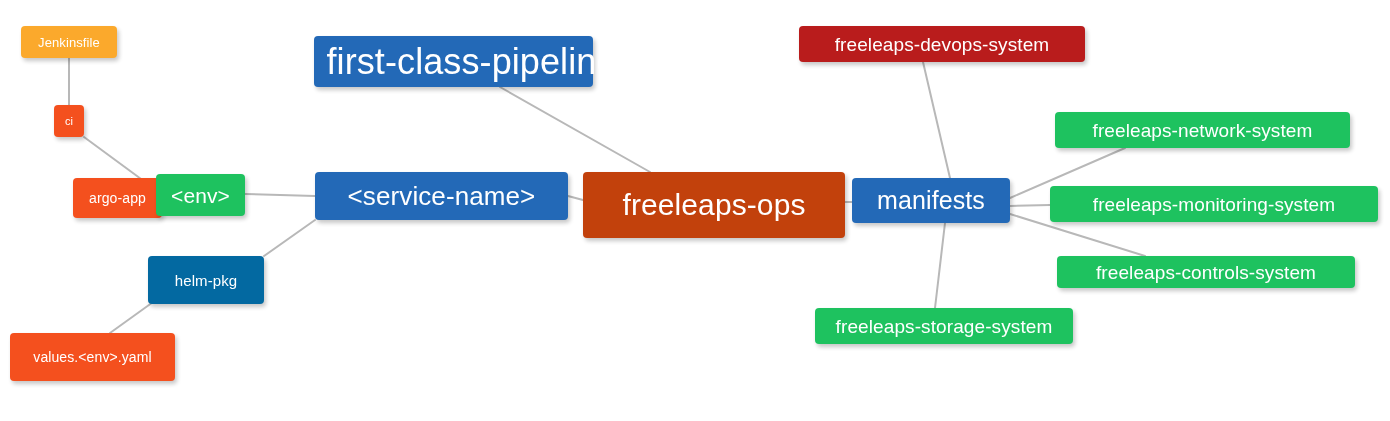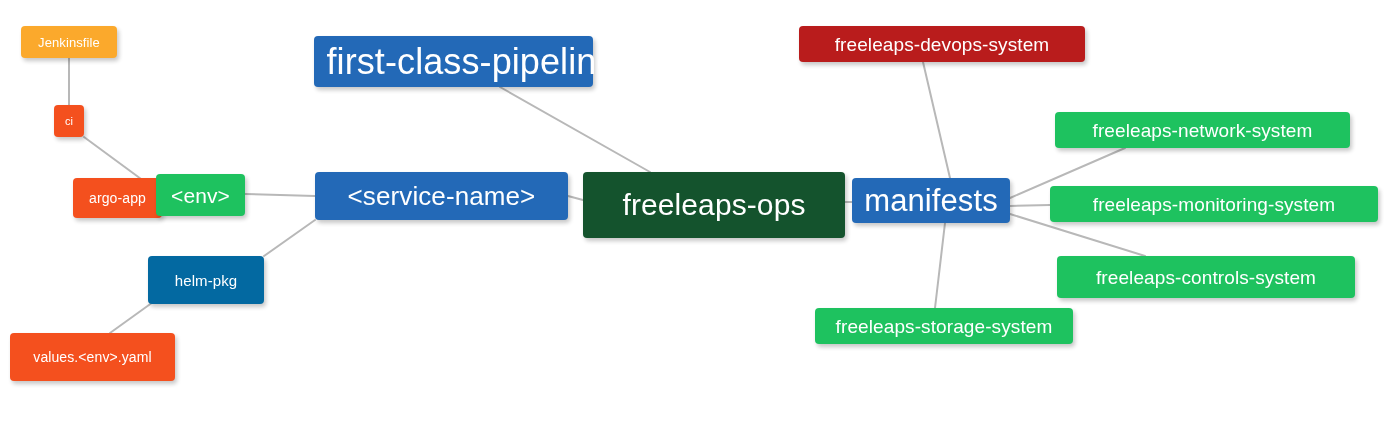--- a/index.html
+++ b/index.html
@@ -83,35 +83,35 @@
       </div>
       <div class="node" style="left: 10px; top: 333px; width: 165px; height: 48px; background: rgb(244, 80, 30); font-size: 14px;">
         <span class="label">values.&lt;env&gt;.yaml</span>
       </div>
       <div class="node" style="left: 314px; top: 36px; width: 279px; height: 51px; background: rgb(35, 105, 183); font-size: 36px; padding-left: 36px;">
         <span class="label">first-class-pipeline</span>
       </div>
       <div class="node" style="left: 315px; top: 172px; width: 253px; height: 48px; background: rgb(35, 105, 183); font-size: 26px;">
         <span class="label">&lt;service-name&gt;</span>
       </div>
-      <div class="node" style="left: 583px; top: 172px; width: 262px; height: 66px; background: #14532d; font-size: 30px;">
+      <div class="node" style="left: 583px; top: 172px; width: 262px; height: 66px; background: #c2410c; font-size: 30px;">
         <span class="label">freeleaps-ops</span>
       </div>
-      <div class="node" style="left: 852px; top: 178px; width: 158px; height: 45px; background: rgb(35, 105, 183); font-size: 31px;">
+      <div class="node" style="left: 852px; top: 178px; width: 158px; height: 45px; background: rgb(35, 105, 183); font-size: 25px;">
         <span class="label">manifests</span>
       </div>
       <div class="node" style="left: 799px; top: 26px; width: 286px; height: 36px; background: #b91c1c; font-size: 19px;">
         <span class="label">freeleaps-devops-system</span>
       </div>
       <div class="node" style="left: 1055px; top: 112px; width: 295px; height: 36px; background: rgb(30, 194, 95); font-size: 19px;">
         <span class="label">freeleaps-network-system</span>
       </div>
       <div class="node" style="left: 1050px; top: 186px; width: 328px; height: 36px; background: rgb(30, 194, 95); font-size: 19px;">
         <span class="label">freeleaps-monitoring-system</span>
       </div>
-      <div class="node" style="left: 1057px; top: 256px; width: 298px; height: 42px; background: rgb(30, 194, 95); font-size: 19px;">
+      <div class="node" style="left: 1057px; top: 256px; width: 298px; height: 32px; background: rgb(30, 194, 95); font-size: 19px;">
         <span class="label">freeleaps-controls-system</span>
       </div>
       <div class="node" style="left: 815px; top: 308px; width: 258px; height: 36px; background: rgb(30, 194, 95); font-size: 19px;">
         <span class="label">freeleaps-storage-system</span>
       </div>
     </div>
 </div>
 
 </body></html>

